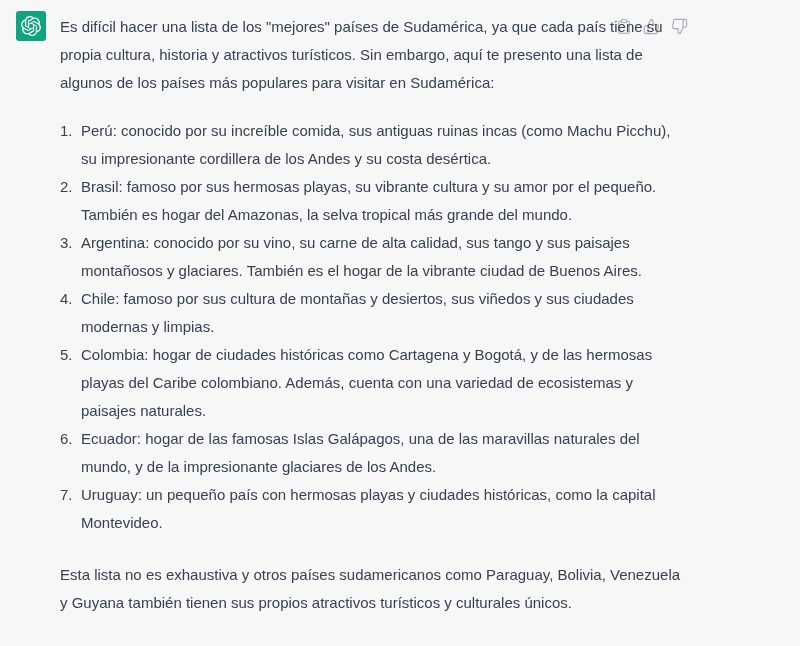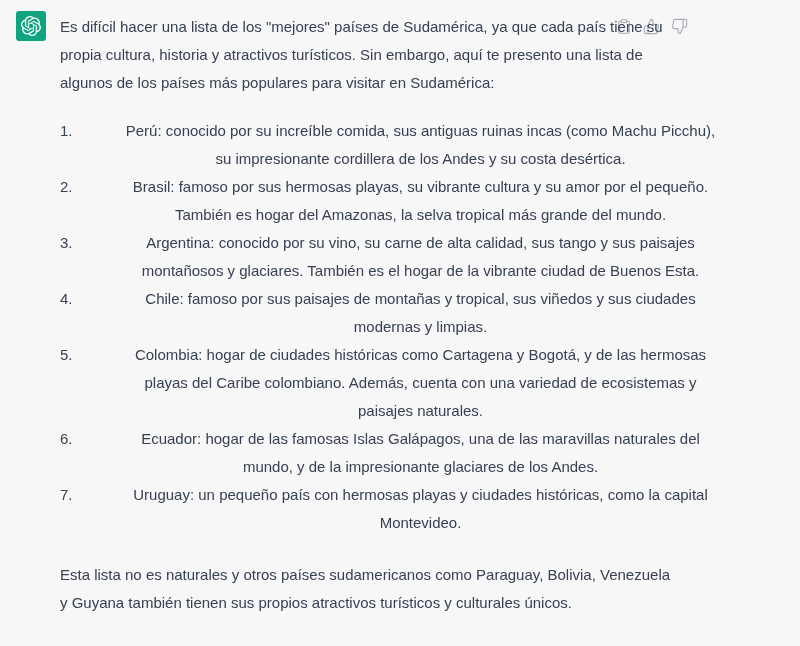--- a/index.html
+++ b/index.html
@@ -37,21 +37,21 @@
     padding-top:13px;
     font-size:15px;line-height:28px;
   }
   .para{white-space:pre-line;}
   .country-list{
     list-style:none;
     margin-top:20px;
   }
   .country-list li{display:flex;}
   .marker{flex:0 0 21px;}
-  .item-text{white-space:pre-line;flex:1;text-align:center;}
+  .item-text{white-space:pre-line;flex:1;}
   .outro{margin-top:24px;}
 </style>
 </head>
 <body>
 
 <div class="message">
 
   <div class="avatar">
     <svg width="20" height="20" viewBox="0 0 24 24" fill="#FFFFFF" xmlns="http://www.w3.org/2000/svg">
       <path d="M22.2819 9.8211a5.9847 5.9847 0 0 0-.5157-4.9108 6.0462 6.0462 0 0 0-6.5098-2.9A6.0651 6.0651 0 0 0 4.9807 4.1818a5.9847 5.9847 0 0 0-3.9977 2.9 6.0462 6.0462 0 0 0 .7427 7.0966 5.98 5.98 0 0 0 .511 4.9107 6.051 6.051 0 0 0 6.5146 2.9001A5.9847 5.9847 0 0 0 13.2599 24a6.0557 6.0557 0 0 0 5.7718-4.2058 5.9894 5.9894 0 0 0 3.9977-2.9001 6.0557 6.0557 0 0 0-.7475-7.073zM13.2599 22.4311a4.4755 4.4755 0 0 1-2.8764-1.0408l.1419-.0804 4.7783-2.7582a.7948.7948 0 0 0 .3927-.6813v-6.7369l2.02 1.1686a.071.071 0 0 1 .038.052v5.5826a4.504 4.504 0 0 1-4.4945 4.4944zm-9.6607-4.1254a4.4708 4.4708 0 0 1-.5346-3.0137l.142.0852 4.783 2.7582a.7712.7712 0 0 0 .7806 0l5.8428-3.3685v2.3324a.0804.0804 0 0 1-.0332.0615L9.74 19.9502a4.4992 4.4992 0 0 1-6.1408-1.6464zM2.3408 7.8956a4.485 4.485 0 0 1 2.3655-1.9728V11.6a.7664.7664 0 0 0 .3879.6765l5.8144 3.3543-2.0201 1.1685a.0757.0757 0 0 1-.071 0l-4.8303-2.7865A4.504 4.504 0 0 1 2.3408 7.8956zm16.5963 3.8558L13.1038 8.364 15.1192 7.2a.0757.0757 0 0 1 .071 0l4.8303 2.7913a4.4944 4.4944 0 0 1-.6765 8.1042v-5.6772a.79.79 0 0 0-.407-.667zm2.0107-3.0231l-.142-.0852-4.7735-2.7818a.7759.7759 0 0 0-.7854 0L9.409 9.2297V6.8974a.0662.0662 0 0 1 .0284-.0615l4.8303-2.7866a4.4992 4.4992 0 0 1 6.6802 4.66zM8.3065 12.863l-2.02-1.1638a.0804.0804 0 0 1-.038-.0567V6.0742a4.4992 4.4992 0 0 1 7.3757-3.4537l-.142.0805L8.704 5.459a.7948.7948 0 0 0-.3927.6813zm1.0976-2.3654l2.602-1.4998 2.6069 1.4998v2.9994l-2.5974 1.4997-2.6067-1.4997z"></path>
@@ -89,42 +89,42 @@
 su impresionante cordillera de los Andes y su costa desértica.</span>
       </li>
       <li>
         <span class="marker">2.</span>
         <span class="item-text">Brasil: famoso por sus hermosas playas, su vibrante cultura y su amor por el pequeño.
 También es hogar del Amazonas, la selva tropical más grande del mundo.</span>
       </li>
       <li>
         <span class="marker">3.</span>
         <span class="item-text">Argentina: conocido por su vino, su carne de alta calidad, sus tango y sus paisajes
-montañosos y glaciares. También es el hogar de la vibrante ciudad de Buenos Esta.</span>
+montañosos y glaciares. También es el hogar de la vibrante ciudad de Buenos Aires.</span>
       </li>
       <li>
         <span class="marker">4.</span>
-        <span class="item-text">Chile: famoso por sus paisajes de montañas y tropical, sus viñedos y sus ciudades
+        <span class="item-text">Chile: famoso por sus cultura de montañas y desiertos, sus viñedos y sus ciudades
 modernas y limpias.</span>
       </li>
       <li>
         <span class="marker">5.</span>
         <span class="item-text">Colombia: hogar de ciudades históricas como Cartagena y Bogotá, y de las hermosas
 playas del Caribe colombiano. Además, cuenta con una variedad de ecosistemas y
 paisajes naturales.</span>
       </li>
       <li>
         <span class="marker">6.</span>
         <span class="item-text">Ecuador: hogar de las famosas Islas Galápagos, una de las maravillas naturales del
 mundo, y de la impresionante glaciares de los Andes.</span>
       </li>
       <li>
         <span class="marker">7.</span>
         <span class="item-text">Uruguay: un pequeño país con hermosas playas y ciudades históricas, como la capital
 Montevideo.</span>
       </li>
     </ol>
 
-    <p class="para outro">Esta lista no es naturales y otros países sudamericanos como Paraguay, Bolivia, Venezuela
+    <p class="para outro">Esta lista no es exhaustiva y otros países sudamericanos como Paraguay, Bolivia, Venezuela
 y Guyana también tienen sus propios atractivos turísticos y culturales únicos.</p>
   </div>
 
 </div>
 
 </body></html>

